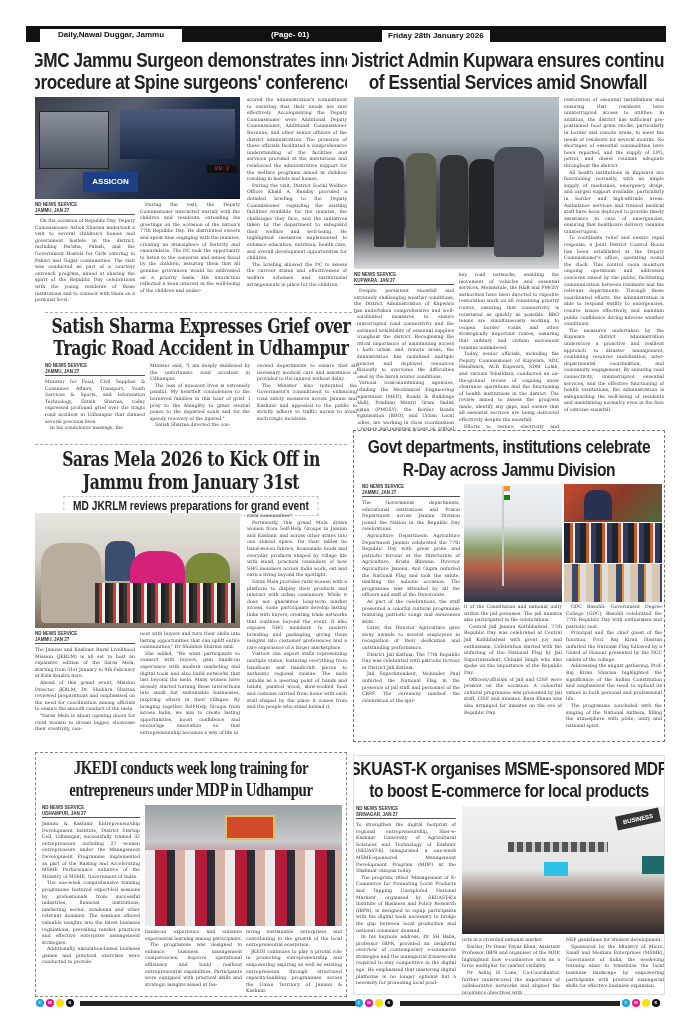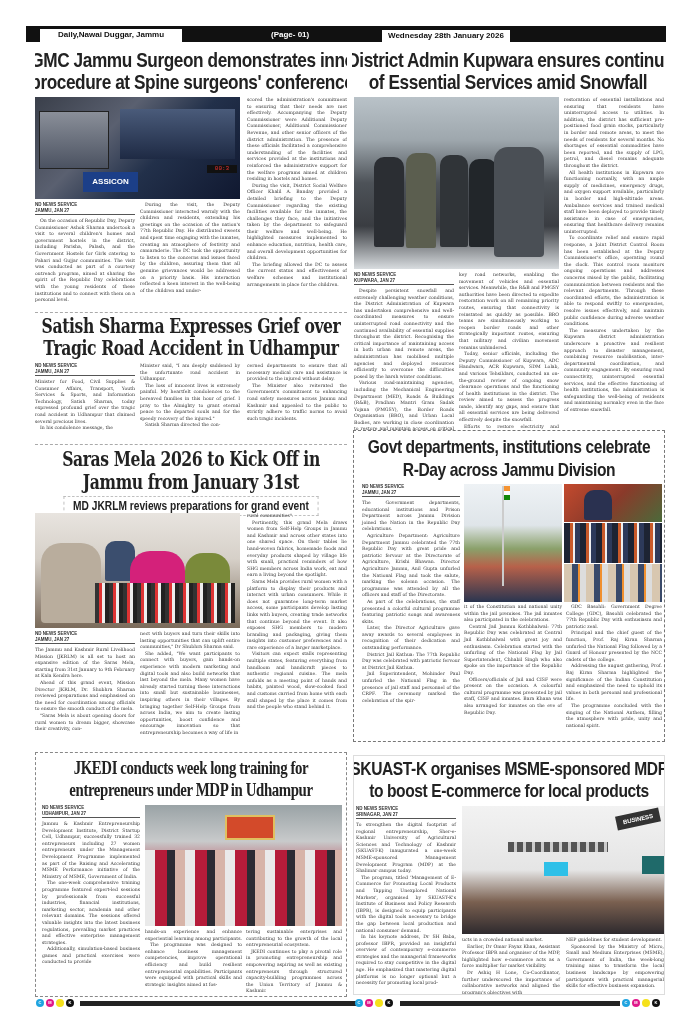--- a/index.html
+++ b/index.html
@@ -19,21 +19,21 @@
 .cmyk{position:absolute;display:flex;gap:2px}
 .cmyk span{width:8px;height:8px;border-radius:50%;font-size:4px;color:#fff;text-align:center;line-height:8px;font-family:"Liberation Sans",sans-serif;font-weight:bold}
 .bar{position:absolute;height:5px;background:#222}
 </style>
 </head>
 <body>
 
 <div class="masthead">
   <span class="pub">Daily,Nawai Duggar, Jammu</span>
   <span class="pg">(Page- 01)</span>
-  <span class="dt">Wednesday 28th January 2026</span>
+  <span class="dt">Friday 28th January 2026</span>
 </div>
 
 <div class="art" style="left:35px;top:47px;width:312px;height:257px;border:none">
   <div class="hl" style="font-size:21px;line-height:22px;margin-top:2px">
     <div>GMC Jammu Surgeon demonstrates innovative</div>
     <div>procedure at Spine surgeons' conference</div>
   </div>
   <div class="photo" style="left:0;top:50px;width:205px;height:102px;background:linear-gradient(135deg,#3a3f4a 0%,#5a6070 35%,#22304a 60%,#101830 100%)">
     <div style="position:absolute;left:4px;top:14px;width:70px;height:58px;background:linear-gradient(#8a8f99,#4b5261);border:1px solid #222"></div>
     <div style="position:absolute;left:85px;top:12px;width:115px;height:50px;background:linear-gradient(#4a5b7a,#1e2a44)"></div>
@@ -83,21 +83,21 @@
     <p>Efforts to restore electricity and drinking water supply are progressing steadily across affected areas. Field teams have been actively addressing disruptions caused by snow accumulation, prioritising the</p>
   </div>
   <div class="col" style="left:212px;top:50px;width:100px">
     <p style="text-indent:0">restoration of essential installations and ensuring that residents have uninterrupted access to utilities. In addition, the district has sufficient pre-positioned food grain stocks, particularly in border and remote areas, to meet the needs of residents for several months. No shortages of essential commodities have been reported, and the supply of LPG, petrol, and diesel remains adequate throughout the district.</p>
     <p>All health institutions in Kupwara are functioning normally, with an ample supply of medicines, emergency drugs, and oxygen support available, particularly in border and high-altitude areas. Ambulance services and trained medical staff have been deployed to provide timely assistance in case of emergencies, ensuring that healthcare delivery remains uninterrupted.</p>
     <p>To coordinate relief and ensure rapid response, a Joint District Control Room has been established at the Deputy Commissioner's office, operating round the clock. This control room monitors ongoing operations and addresses concerns raised by the public, facilitating communication between residents and the relevant departments. Through these coordinated efforts, the administration is able to respond swiftly to emergencies, resolve issues effectively, and maintain public confidence during adverse weather conditions.</p>
     <p>The measures undertaken by the Kupwara district administration underscore a proactive and resilient approach to disaster management, combining resource mobilisation, inter-departmental coordination, and community engagement. By ensuring road connectivity, uninterrupted essential services, and the effective functioning of health institutions, the administration is safeguarding the well-being of residents and maintaining normalcy even in the face of extreme snowfall.</p>
   </div>
 </div>
 
-<div class="art" style="left:35px;top:312px;width:312px;height:120px;border:none;border-top:1px dashed #aaa">
+<div class="art" style="left:45px;top:312px;width:312px;height:120px;border:none;border-top:1px dashed #aaa">
   <div class="hl serif" style="font-size:20px;line-height:22px;margin-top:2px">
     <div>Satish Sharma Expresses Grief over</div>
     <div>Tragic Road Accident in Udhampur</div>
   </div>
   <div class="col" style="left:0;top:50px;width:100px">
     <div class="by">
         <div>ND NEWS SERVICE</div>
         <div>JAMMU, JAN 27</div>
       </div>
     <p style="text-indent:0">Minister for Food, Civil Supplies &amp; Consumer Affairs, Transport, Youth Services &amp; Sports, and Information Technology, Satish Sharma, today expressed profound grief over the tragic road accident in Udhampur that claimed several precious lives.</p>

